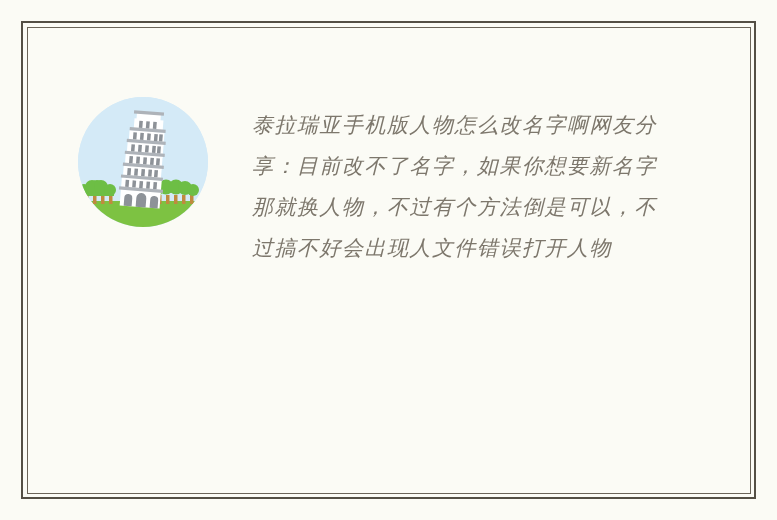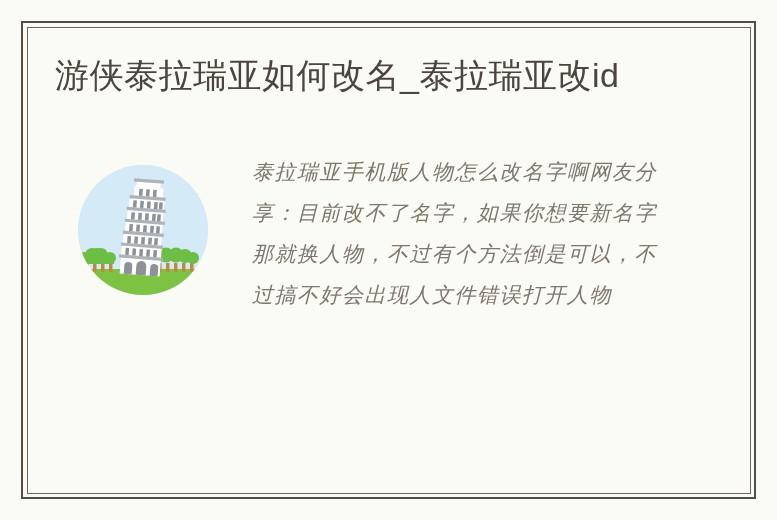--- a/index.html
+++ b/index.html
@@ -55,21 +55,21 @@
     color: #4a453d;
     font-weight: 400;
     letter-spacing: 0.5px;
     margin: 0;
     width: 620px;
     font-family: "Liberation Sans", "DejaVu Sans", sans-serif;
   }
 
   .article-body-row {
     display: flex;
-    align-items: center;
+    align-items: flex-start;
     margin-top: 45px;
   }
 
   
   .thumb {
     position: relative;
     flex: 0 0 auto;
     width: 130px;
     height: 130px;
     border-radius: 50%;
@@ -102,21 +102,20 @@
 </head>
 <body>
 
 <div id="page">
 
   <div class="frame-outer"></div>
   <div class="frame-inner"></div>
 
   <div class="content">
 
-    <h1 class="article-title">游侠泰拉瑞亚如何改名_泰拉瑞亚改id</h1>
 
     <div class="article-body-row">
 
       <div class="thumb">
         <svg viewBox="0 0 130 130" xmlns="http://www.w3.org/2000/svg">
 
           <rect x="0" y="0" width="130" height="130" fill="#D4EAF7"></rect>
 
           <rect x="0" y="104" width="130" height="26" fill="#7DC242"></rect>
 

